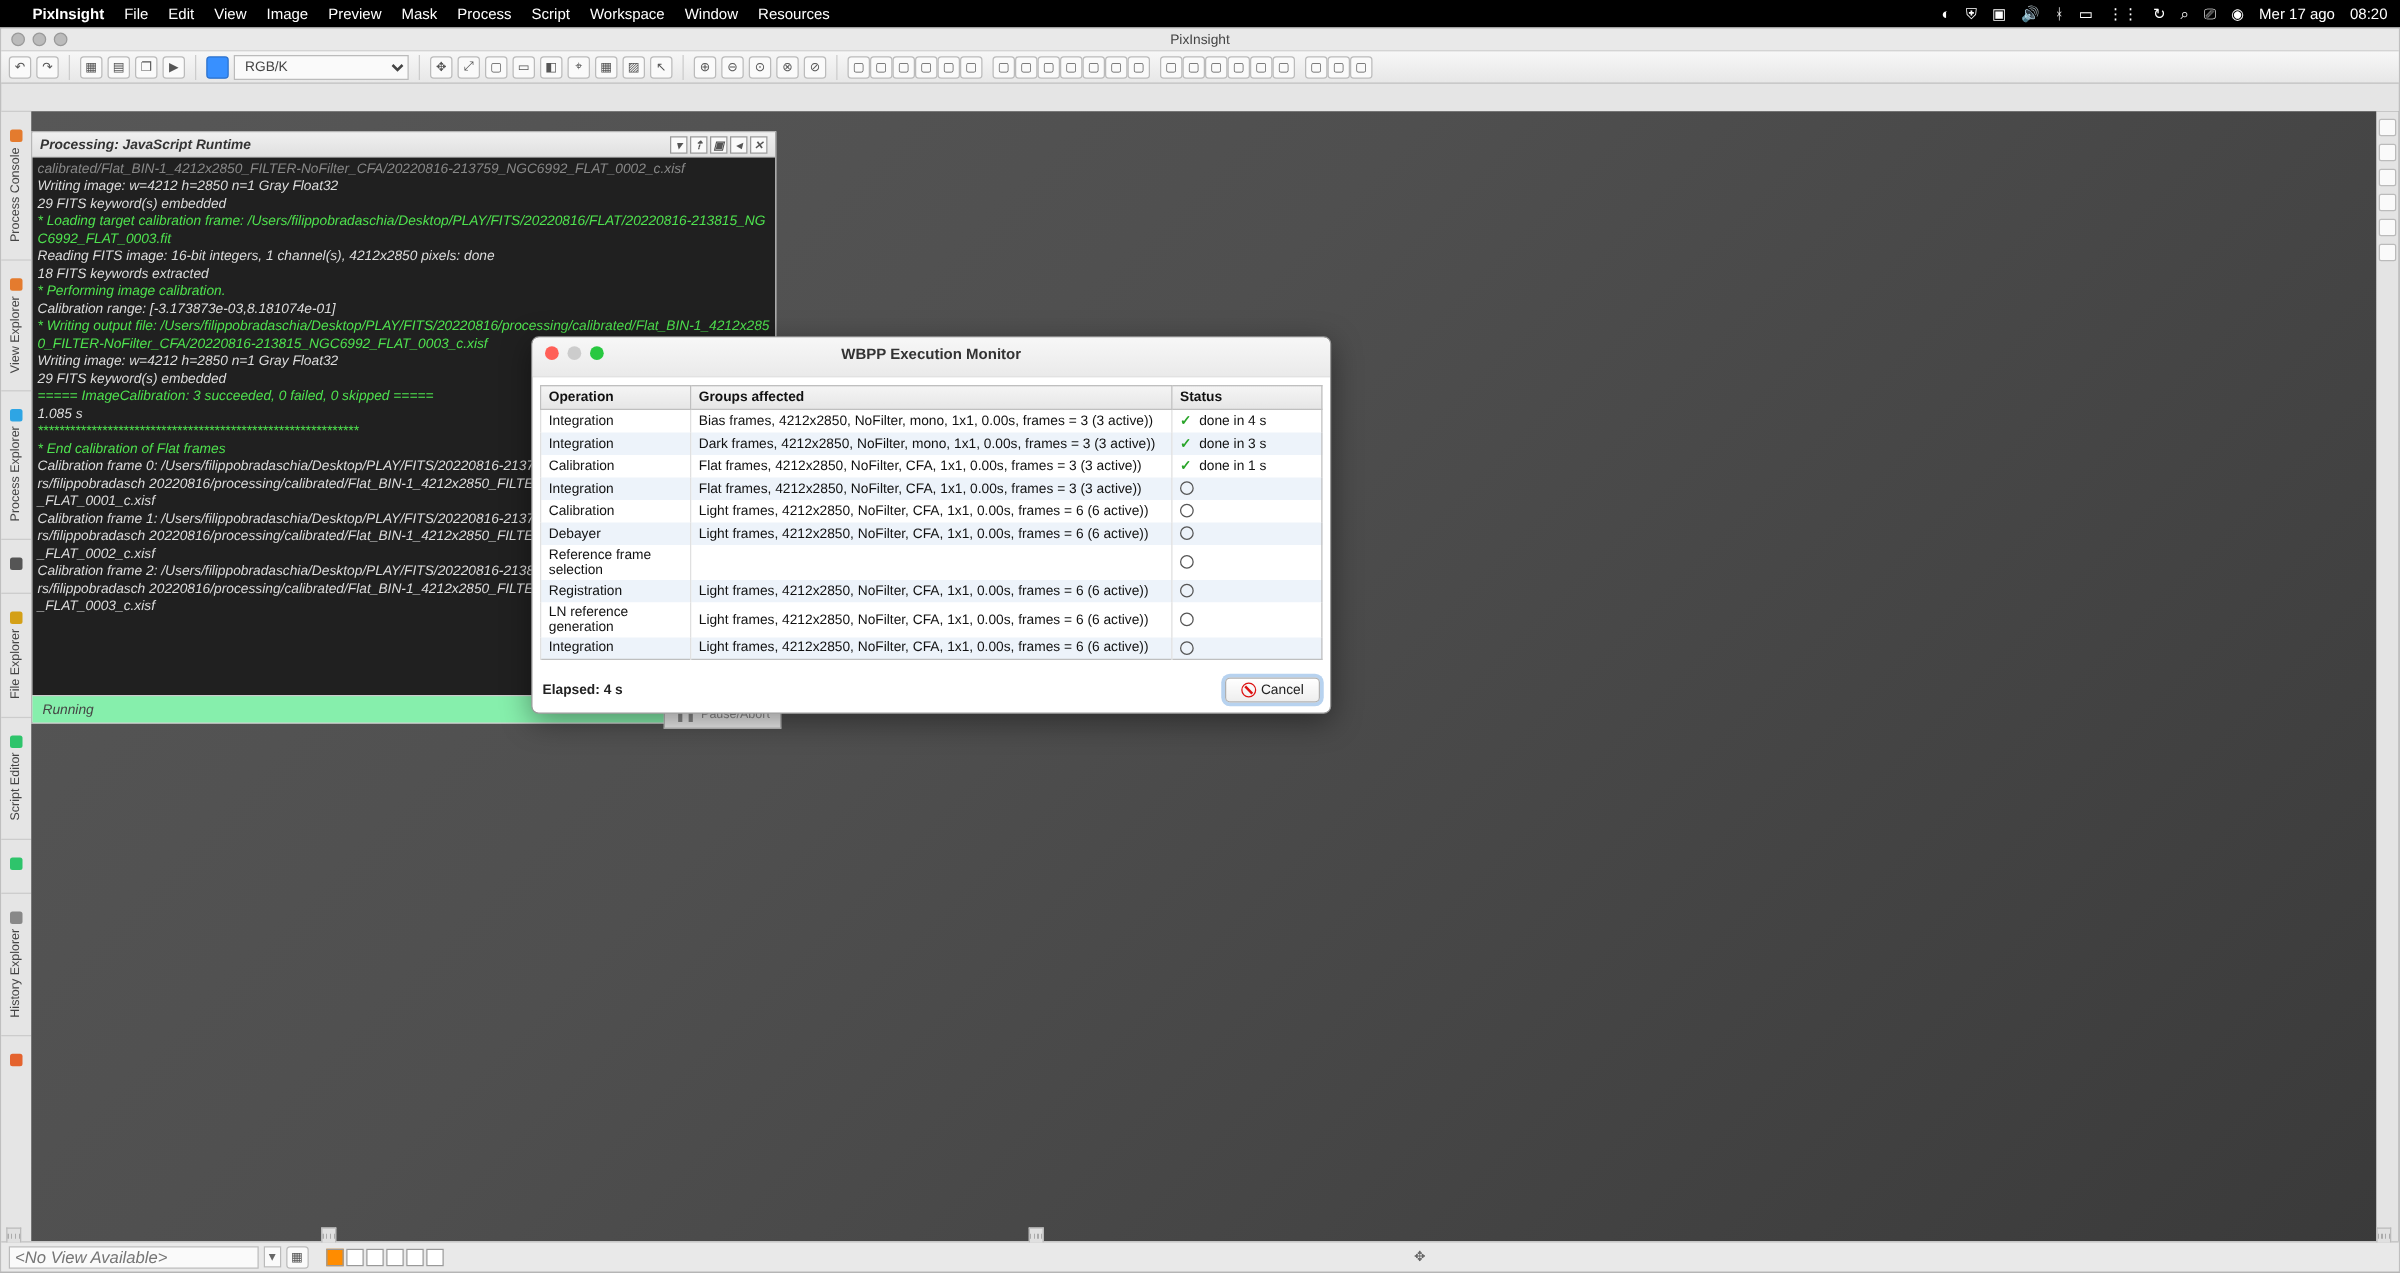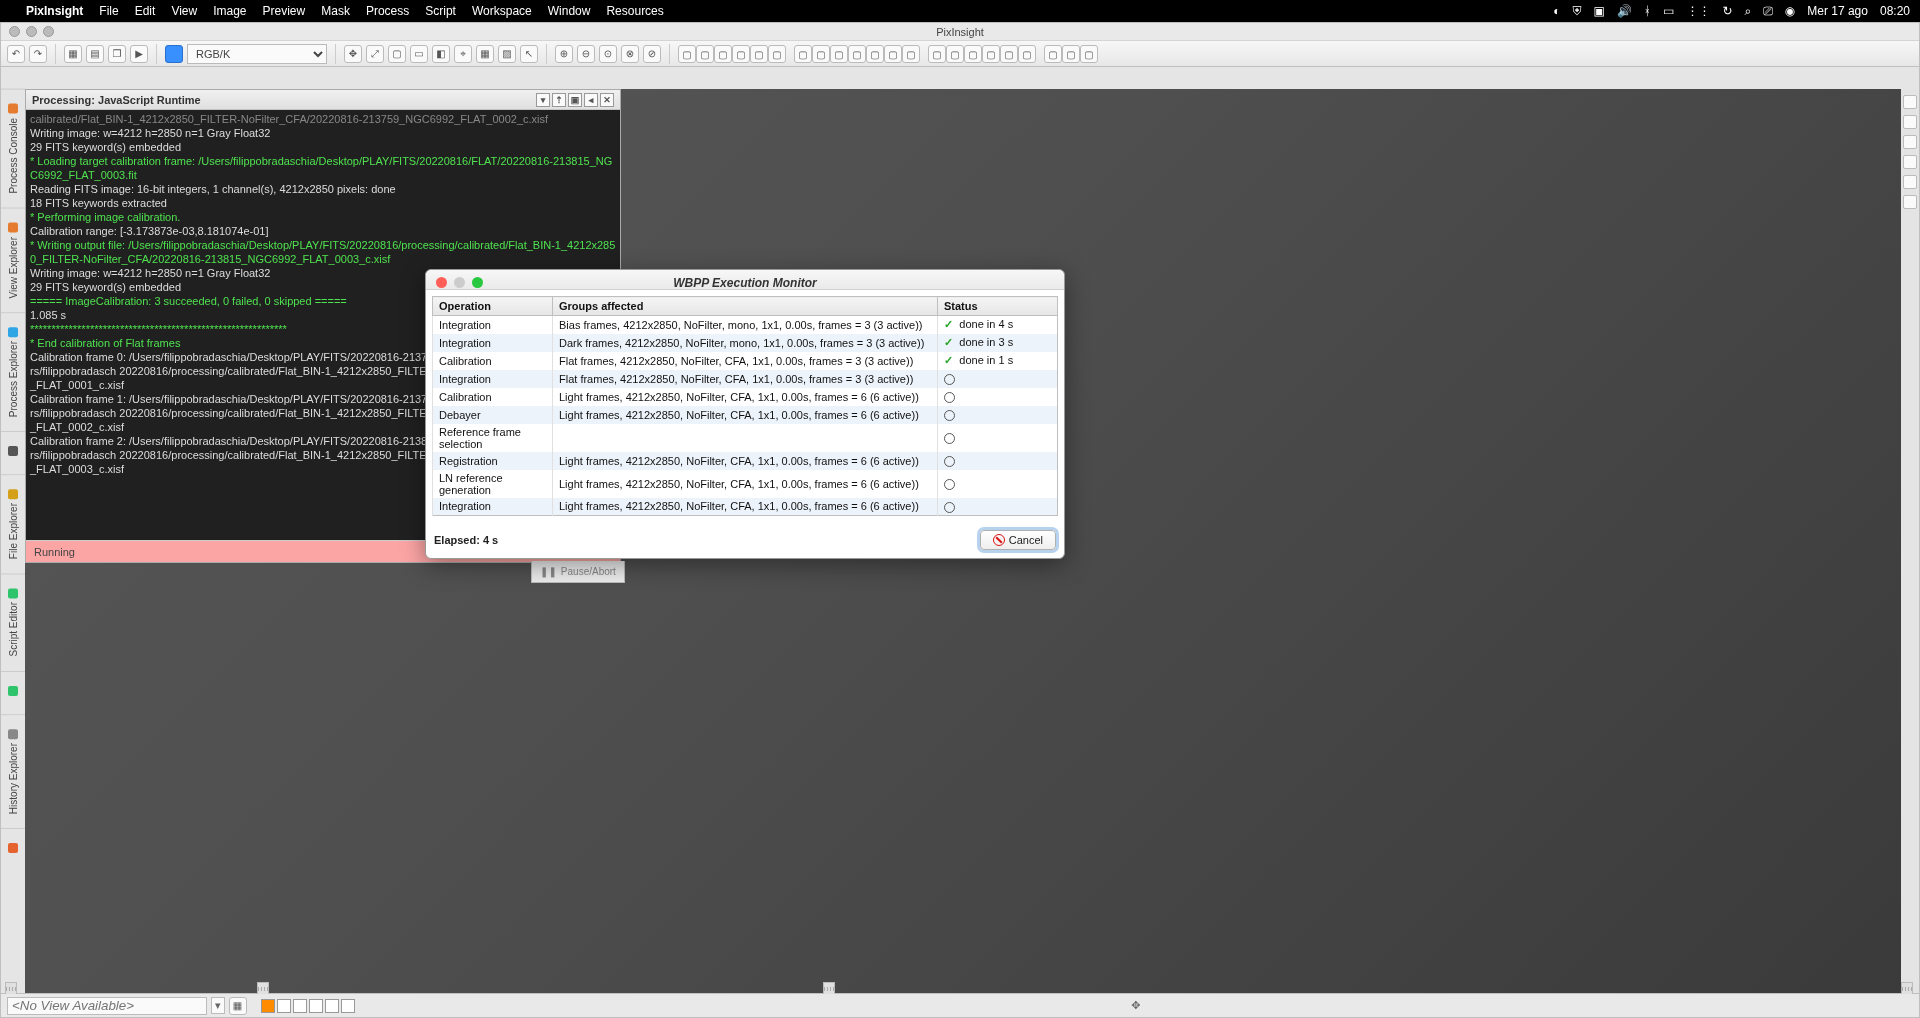--- a/index.html
+++ b/index.html
@@ -21,32 +21,32 @@
   .tb-select { height: 20px; width: 140px; border: 1px solid #bbb; background: #fafafa; font-size: 11px; padding: 0 4px; color: #444;}
   
   .workspace { position: absolute; left: 24px; right: 0; top: 66px; bottom: 24px; background: linear-gradient(135deg,#575757 0%, #4f4f4f 40%, #3a3a3a 100%); }
   .gutter { position: absolute; right: 0; top: 66px; bottom:24px; width:18px; background:#e4e4e4; display:flex; flex-direction:column; gap:6px; padding-top:6px; align-items:center;}
   .gutter .gb { width:14px; height:14px; border:1px solid #bbb; background:#fafafa; border-radius:2px;}
   
   .side-tabs { position: absolute; left: 0; top: 66px; bottom: 24px; width: 24px; background: #e5e5e5; display: flex; flex-direction: column; }
   .side-tab { writing-mode: vertical-rl; transform: rotate(180deg); font-size: 10px; color: #444; padding: 14px 0; border-bottom: 1px solid #ccc; display:flex; align-items:center; justify-content:center; gap:4px;}
   .side-tab .ic { width:10px; height:10px; border-radius:2px; display:inline-block;}
   
-  .console-panel { position: absolute; left: 0; top: 0; width: 596px; background: #fff; border: 1px solid #aaa; }
+  .console-panel { position: absolute; left: 0; top: 16px; width: 596px; background: #fff; border: 1px solid #aaa; font-style: italic; }
   .console-title { height: 20px; background: linear-gradient(#f0f0f0,#e0e0e0); border-bottom: 1px solid #c4c4c4; font-size: 11px; font-weight: 700; color: #333; padding: 0 6px; display: flex; align-items: center; }
   .console-title .tools { margin-left: auto; display: flex; gap: 2px; }
   .console-title .t { width: 14px; height: 14px; border: 1px solid #999; background: #fafafa; font-size:9px; display:inline-flex; align-items:center; justify-content:center; color:#555;}
   .console-body { background: #202020; color: #ddd; font-family: "Menlo", monospace; font-size: 11px; line-height: 14px; padding: 2px 4px; height: 430px; overflow: hidden; white-space: pre-wrap; word-break: break-all;}
   .console-body .green { color: #4fe24f; }
-  .console-status { height: 22px; background: #fca5a5; border-top: 1px solid #ccc; font-size: 11px; color: #444; padding: 1px 8px; display: flex; align-items: center; text-align: right; }
+  .console-status { height: 22px; background: #86efac; border-top: 1px solid #ccc; font-size: 11px; color: #444; padding: 1px 8px; display: flex; align-items: center; text-align: right; }
   
   .pause-rem { position:absolute; left:506px; top:472px; width:94px; height:22px; background:#ececec; border:1px solid #bbb; border-top:none; font-size:10px; color:#888; display:flex; align-items:center; justify-content:center; gap:4px;}
   
   .modal { position: absolute; left: 400px; top: 180px; width: 640px; background: #fff; border: 1px solid #999; border-radius: 6px; box-shadow: 0 6px 24px rgba(0,0,0,0.4); }
-  .modal-title { height: 20px; text-align: center; font-size: 12px; font-weight: 600; color: #333; line-height: 26px; position: relative; background: linear-gradient(#f7f7f7,#eaeaea); border-bottom: 1px solid #d0d0d0; border-radius: 6px 6px 0 0; font-style: italic;}
+  .modal-title { height: 32px; text-align: center; font-size: 12px; font-weight: 600; color: #333; line-height: 26px; position: relative; background: linear-gradient(#f7f7f7,#eaeaea); border-bottom: 1px solid #d0d0d0; border-radius: 6px 6px 0 0;}
   .modal-title .mdots { position:absolute; left:10px; top:7px; display:flex; gap:7px;}
   .md { width:11px; height:11px; border-radius:50%; }
   .md.r { background:#ff5f57;} .md.g{background:#28c840;}
   .modal-body { padding: 6px; }
   .modal table { width: 100%; border-collapse: collapse; font-size: 11px; color: #111; border: 1px solid #bfbfbf; }
   .modal th { background: linear-gradient(#f4f4f4,#e6e6e6); border: 1px solid #bfbfbf; text-align: left; padding: 3px 6px; font-weight: 600;}
   .modal td { border-left: 1px solid #e0e0e0; padding: 2px 6px; height: 18px; }
   .modal tbody tr:nth-child(even) { background: #edf3fa; }
   .modal tbody tr:nth-child(odd) { background: #fff; }
   .chk { color: #2aa52a; font-weight: 700; }

